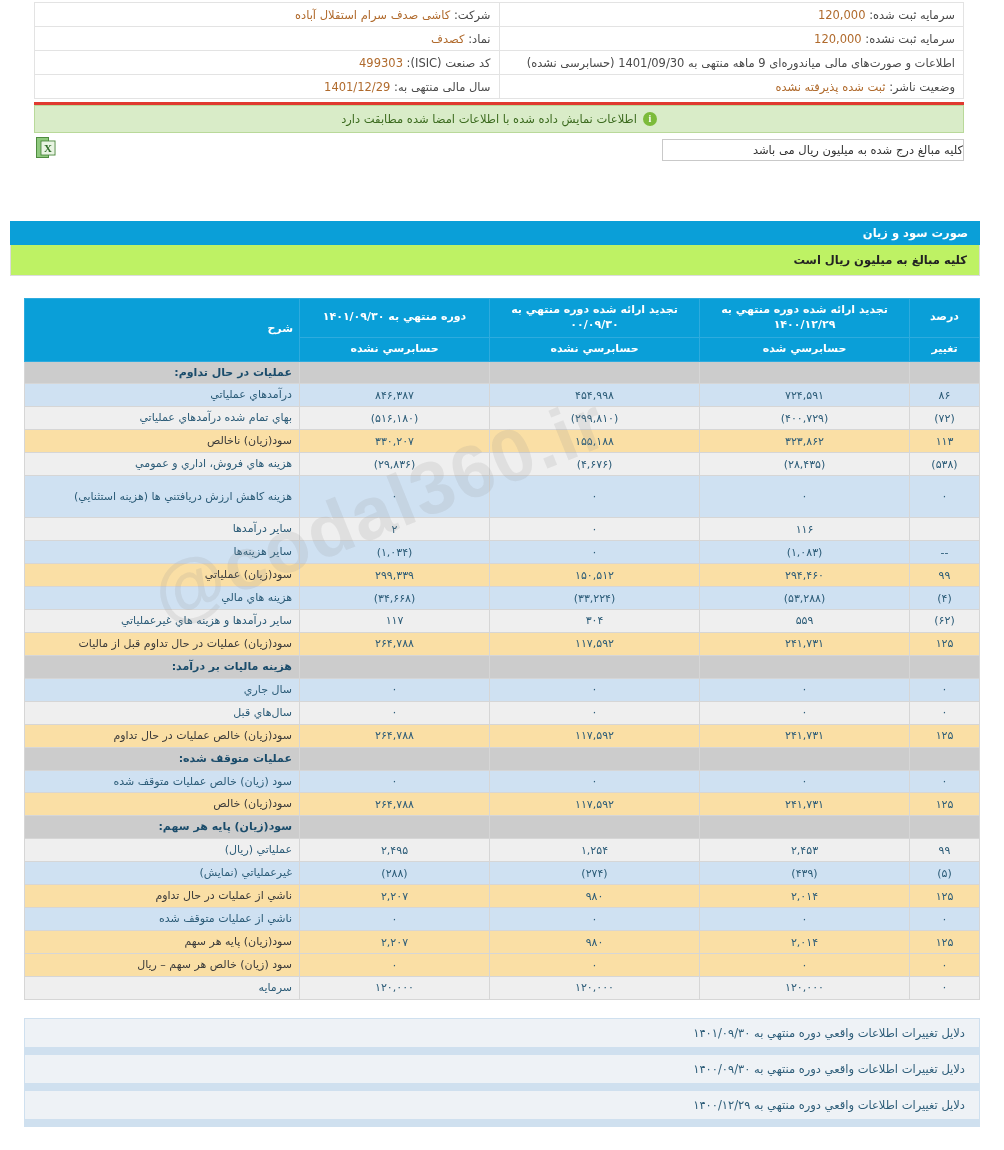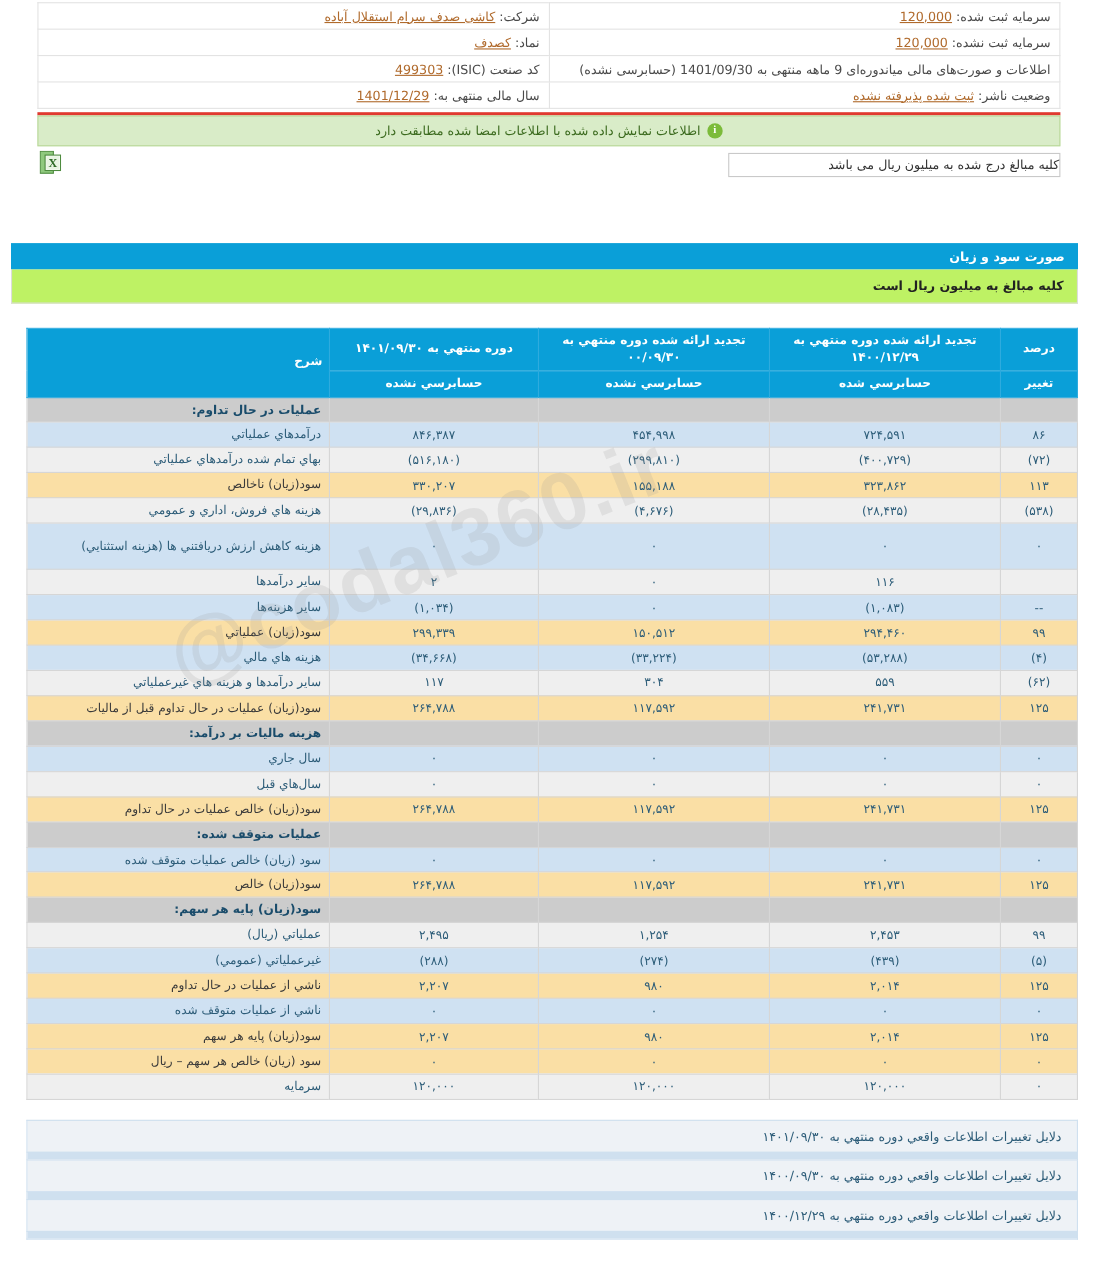--- a/index.html
+++ b/index.html
@@ -14,21 +14,21 @@
   
   .idblock{margin:0 40px 0 34px;padding-top:2px;}
   table.idtable{width:100%;border-collapse:collapse;table-layout:fixed;}
   table.idtable td{
     border:1px solid #e3e3e3;
     height:21px;padding:1px 8px;vertical-align:middle;
     font-size:11.5px;color:#444;white-space:nowrap;overflow:hidden;
   }
   td.idlabelcell{text-align:right;}
   .idlabel{color:#4a4a4a;}
-  .idval{color:#b06a2c;text-decoration:underline;}
+  .idval{color:#b06a2c;}
 
   
   .redrule{margin:3px 40px 0 34px;height:3px;background:#e03a30;}
   .notice{
     margin:0 40px 0 34px;background:#d9ecc8;border:1px solid #b9d99a;
     height:26px;display:flex;align-items:center;justify-content:center;
     gap:6px;color:#3c6b1f;font-size:11.5px;
   }
   .ico-info{
     width:14px;height:14px;border-radius:50%;background:#7cbb3a;
@@ -367,21 +367,21 @@
             <td class="num">۲,۴۵۳</td>
             <td class="num">۱,۲۵۴</td>
             <td class="num">۲,۴۹۵</td>
             <td class="desc">عملیاتي (ریال)</td>
           </tr>
           <tr class="r-blue">
             <td class="pct neg">(۵)</td>
             <td class="num neg">(۴۳۹)</td>
             <td class="num neg">(۲۷۴)</td>
             <td class="num neg">(۲۸۸)</td>
-            <td class="desc">غیرعملیاتي (عمومي)</td>
+            <td class="desc">غیرعملیاتي (نمایش)</td>
           </tr>
           <tr class="r-high">
             <td class="pct">۱۲۵</td>
             <td class="num">۲,۰۱۴</td>
             <td class="num">۹۸۰</td>
             <td class="num">۲,۲۰۷</td>
             <td class="desc">ناشي از عملیات در حال تداوم</td>
           </tr>
           <tr class="r-blue">
             <td class="pct">۰</td>

